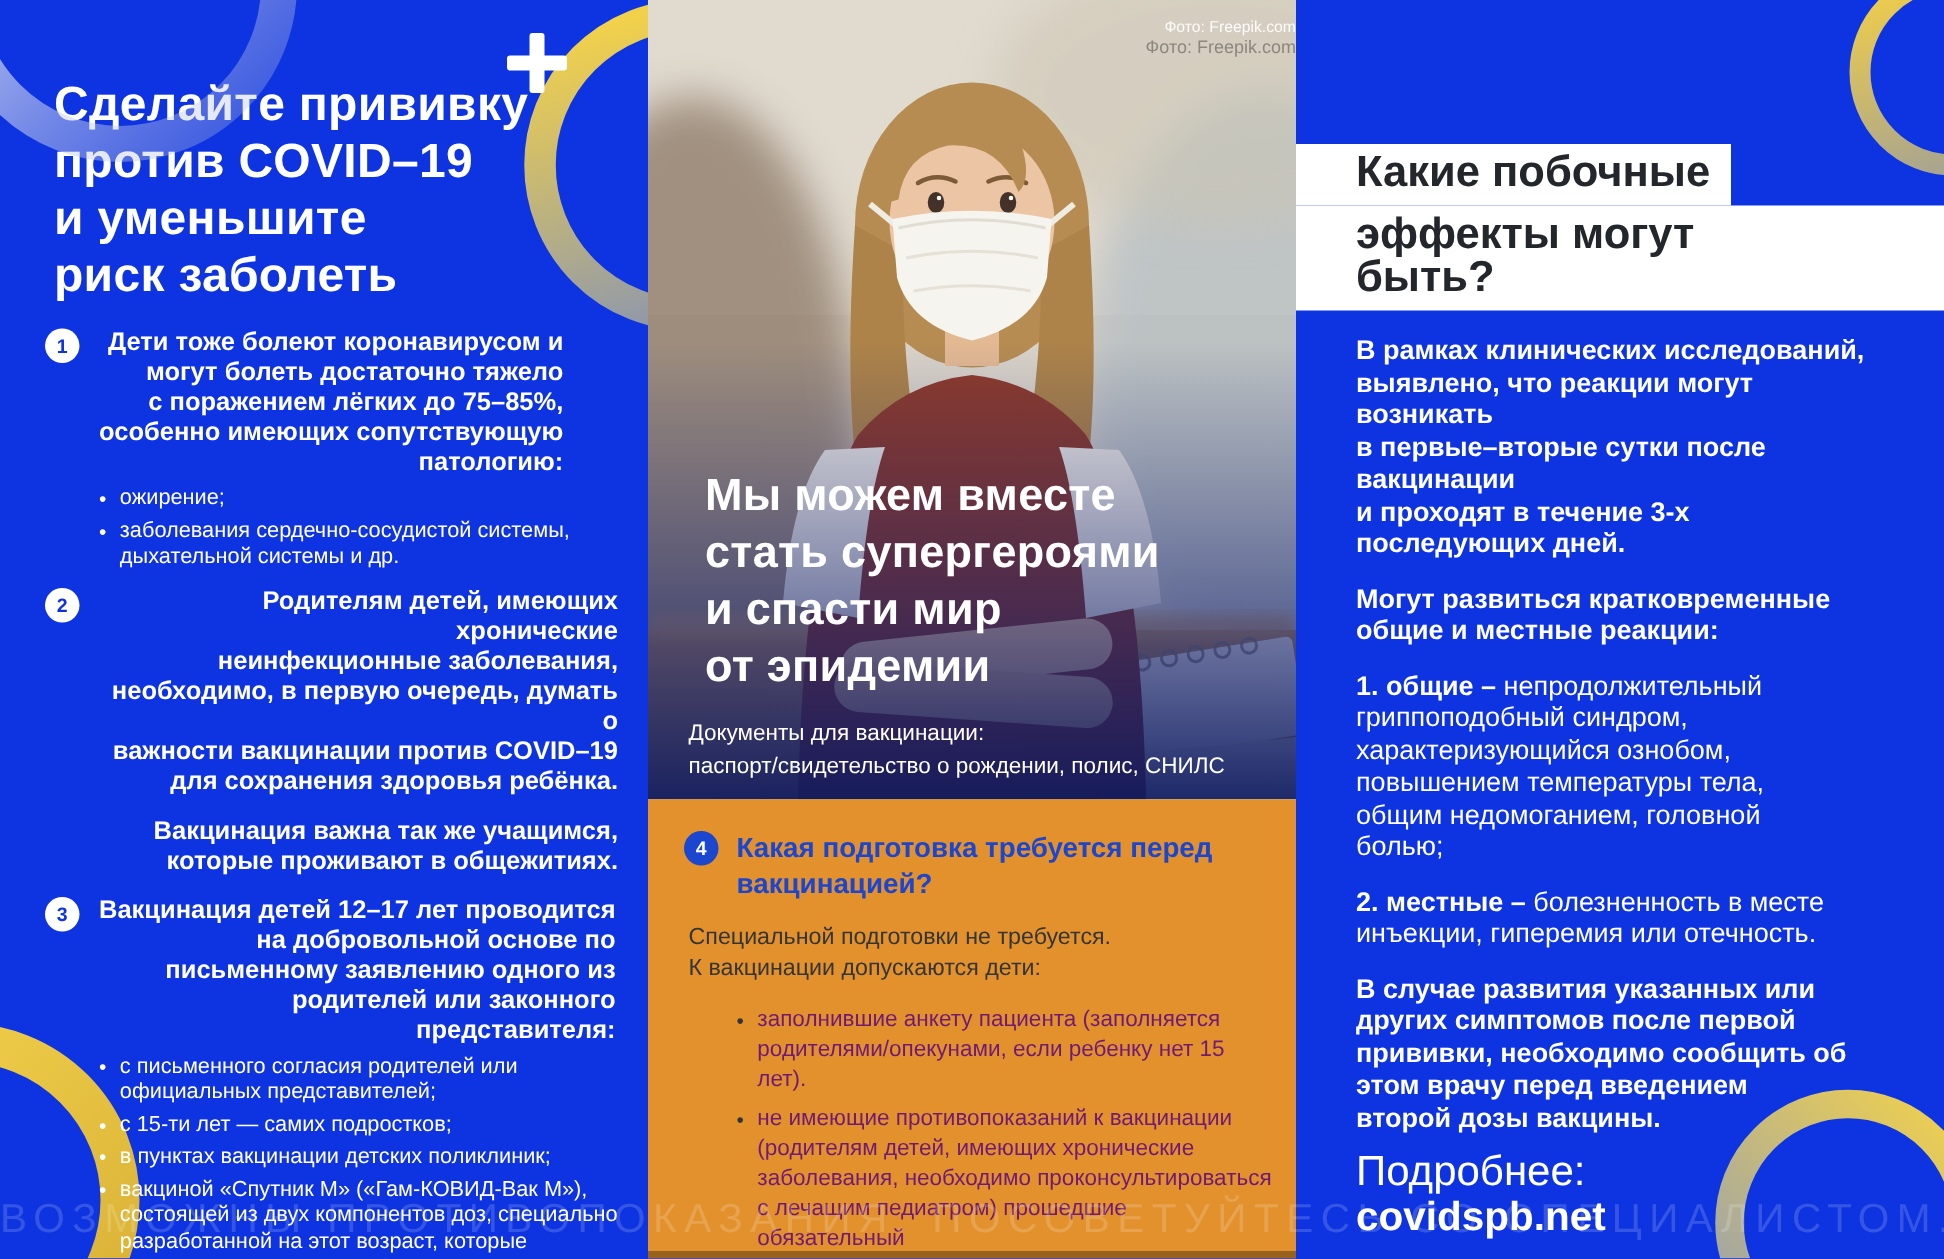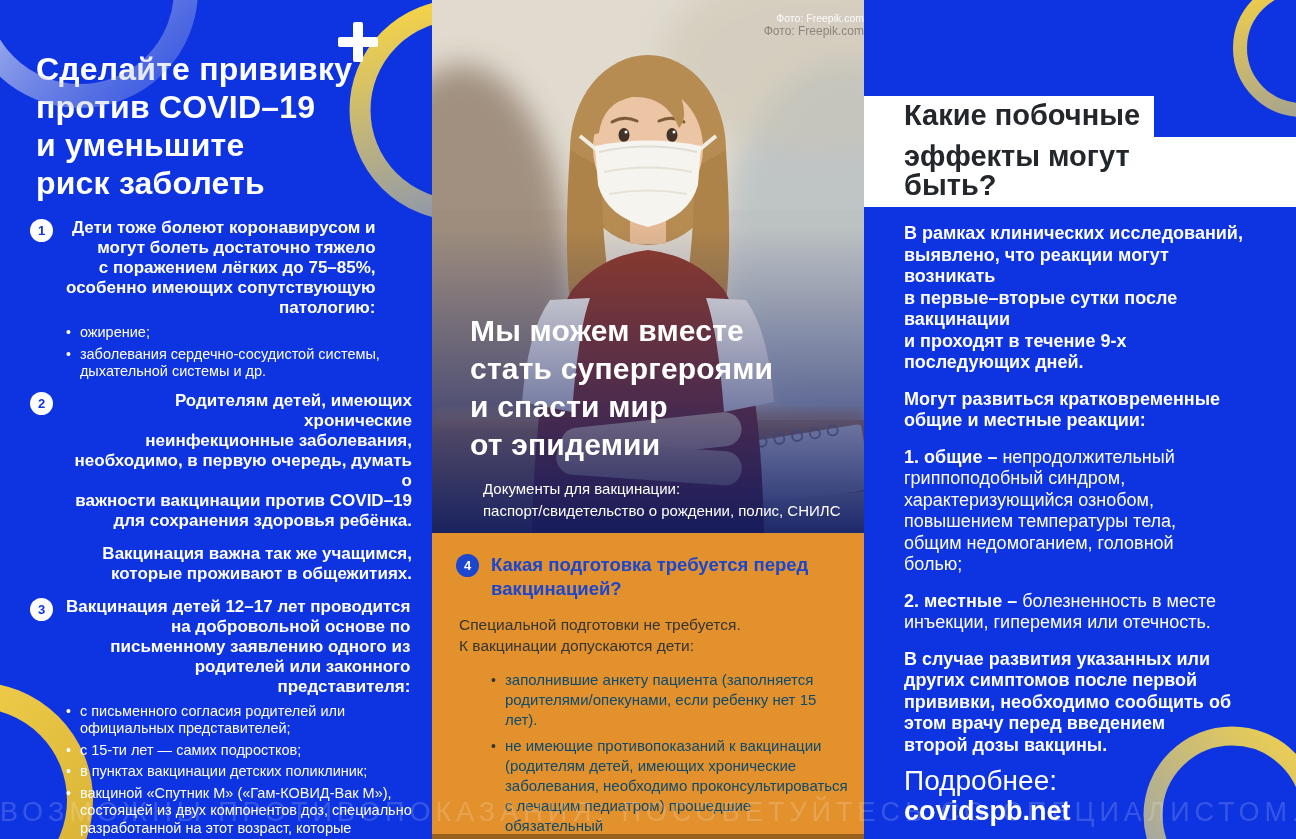--- a/index.html
+++ b/index.html
@@ -40,38 +40,38 @@
   
   .photo{position:relative;width:448px;height:533px;overflow:hidden;background:#dad3c9;}
   .photo svg{position:absolute;left:0;top:0;}
   .credit{position:absolute;top:12px;right:16px;text-align:right;z-index:4;line-height:13px;}
   .credit-1{font-size:10.5px;color:rgba(255,255,255,.92);}
   .credit-2{font-size:12px;color:rgba(115,110,104,.75);}
   .mid-headline{
     position:absolute;left:38px;top:312px;z-index:4;color:#fff;font-weight:bold;
     font-size:30px;line-height:38px;white-space:pre-line;letter-spacing:.2px;
   }
-  .docs{position:absolute;left:51px;top:478px;z-index:4;color:#fff;}
+  .docs{position:absolute;left:27px;top:478px;z-index:4;color:#fff;}
   .docs-label{font-size:15px;line-height:22px;}
   .docs-value{font-size:15px;line-height:22px;}
 
   
   .orange{position:relative;width:432px;height:306px;background:#e3912d;}
   .orange:after{content:"";position:absolute;left:0;bottom:0;width:100%;height:5px;background:rgba(40,28,8,.4);}
   .oq{display:flex;gap:12px;margin:0 20px 0 24px;padding-top:20px;align-items:flex-start;}
   .badge-blue{
     flex:0 0 23px;width:23px;height:23px;border-radius:50%;background:#1b46cf;color:#fff;
     font-weight:bold;font-size:13px;display:flex;align-items:center;justify-content:center;margin-top:1px;
   }
   .oq-title{color:#1b46cf;font-weight:bold;font-size:18.5px;line-height:24px;white-space:pre-line;}
   .o-intro{margin:13px 20px 0 27px;color:#353535;font-size:15.5px;line-height:21px;white-space:pre-line;}
   .o-bullets{margin:14px 14px 0 59px;}
   .o-bullet{display:flex;gap:9px;margin-top:6px;}
   .o-bullet .dot{color:#353535;font-size:14px;line-height:20px;}
-  .o-bullet .b-text{color:#0c4a6e;font-size:15px;line-height:20px;white-space:pre-line;}
+  .o-bullet .b-text{color:#701a75;font-size:15px;line-height:20px;white-space:pre-line;}
 
   
   .logo{position:absolute;top:26px;right:32px;display:flex;gap:10px;align-items:flex-start;z-index:4;}
   .logo-name{color:#fff;font-weight:bold;font-size:31px;letter-spacing:1px;line-height:34px;}
   .logo-sub{color:#fff;font-size:7.5px;line-height:9.5px;letter-spacing:.6px;white-space:pre-line;margin-top:5px;}
   .rp-heading{margin-top:96px;position:relative;z-index:3;}
   .h-line{display:block;line-height:0;}
   .h-line span{
     display:inline-block;background:#fff;color:#23262b;font-weight:bold;
     font-size:29px;line-height:29px;padding:5px 14px 7px 40px;margin-left:0;
@@ -337,21 +337,21 @@
       <span>эффекты могут быть?</span>
     </div>
   </div>
 
   <div class="rp-body">
     <div class="rp-p first bold">В рамках клинических исследований,
 выявлено, что реакции могут
 возникать
 в первые–вторые сутки после
 вакцинации
-и проходят в течение 9-х
+и проходят в течение 3-х
 последующих дней.</div>
     <div class="rp-p bold">Могут развиться кратковременные
 общие и местные реакции:</div>
     <div class="rp-p"><span class="bold">1. общие – </span><span>непродолжительный
 гриппоподобный синдром,
 характеризующийся ознобом,
 повышением температуры тела,
 общим недомоганием, головной
 болью;</span></div>
     <div class="rp-p"><span class="bold">2. местные – </span><span>болезненность в месте

